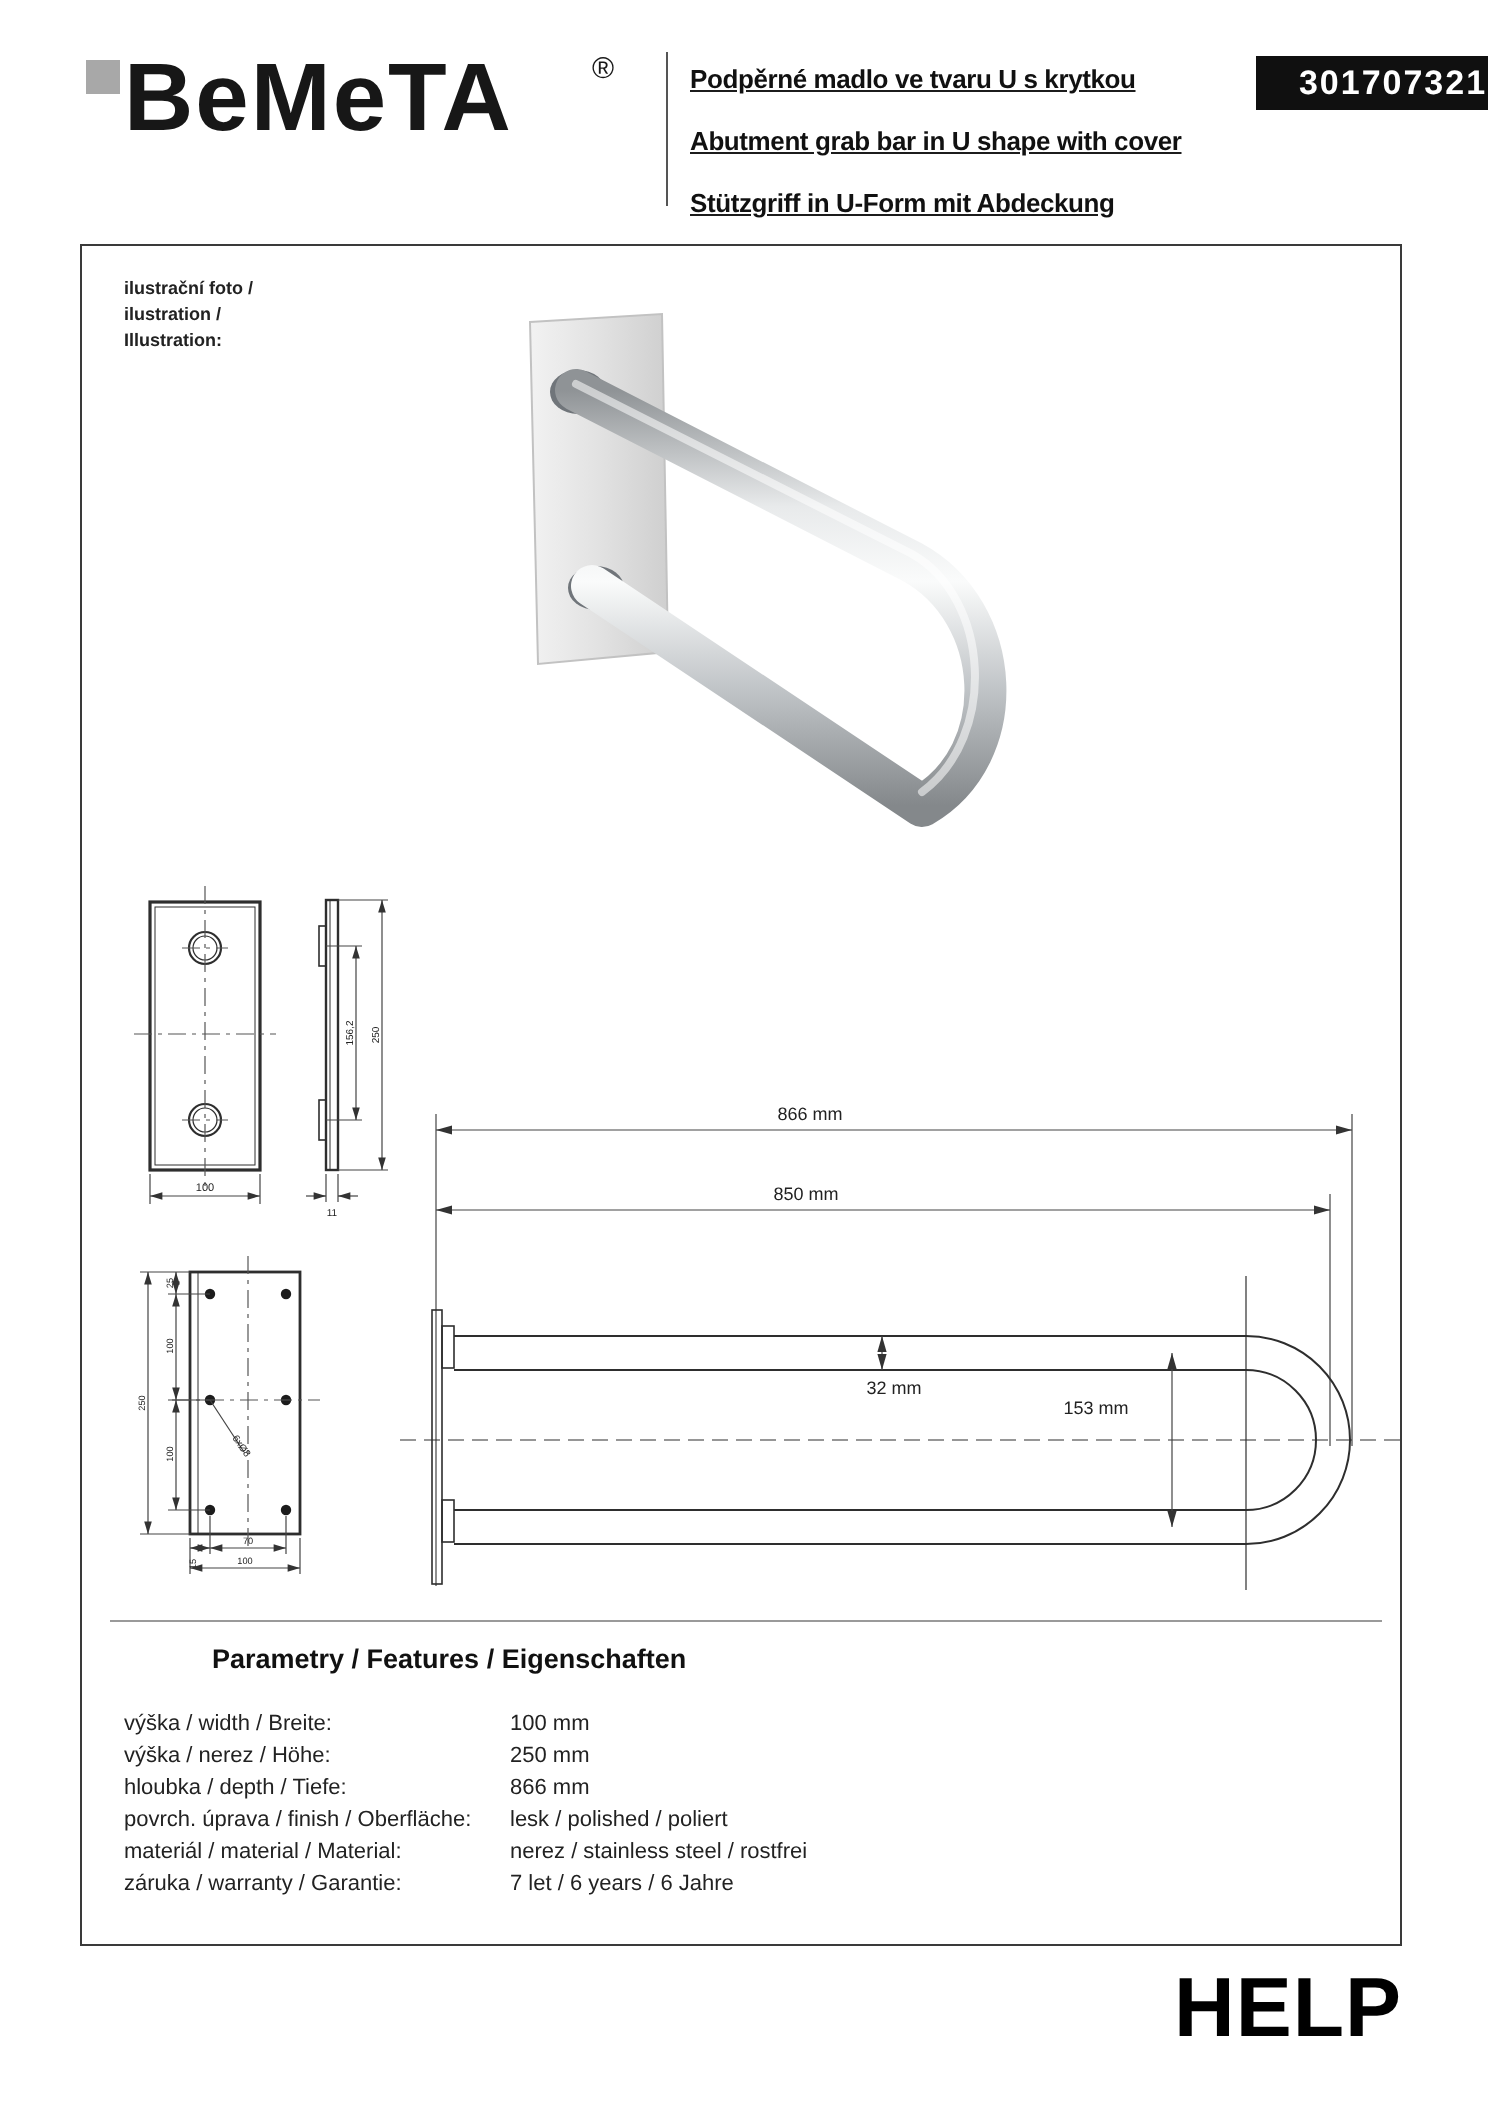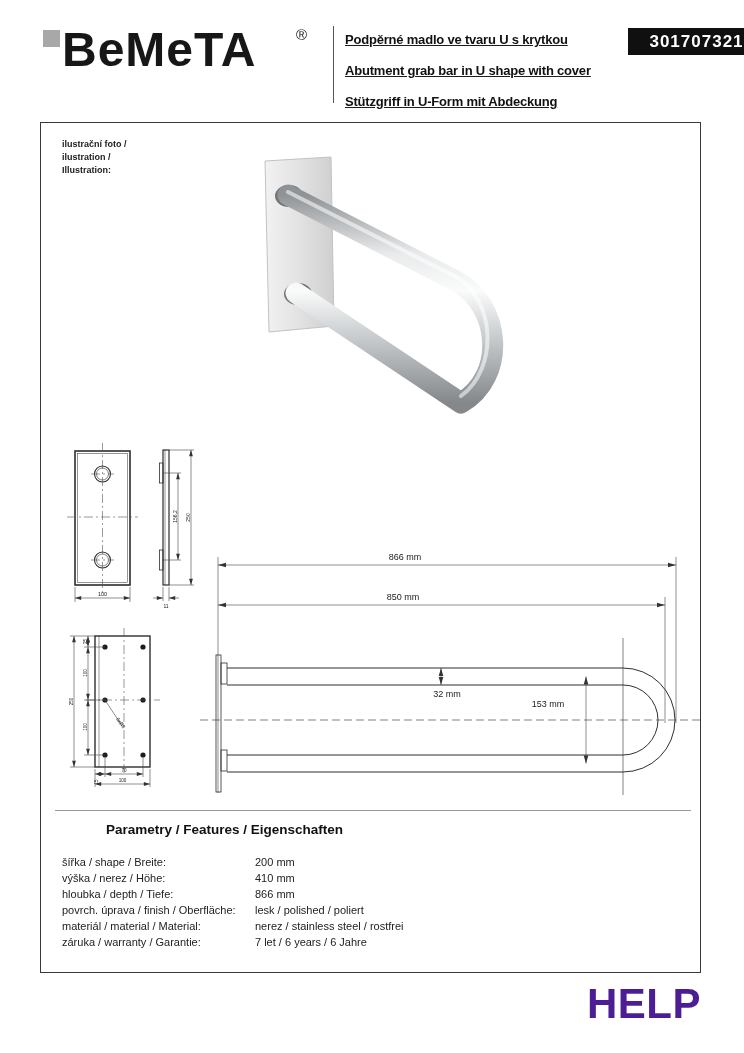--- a/index.html
+++ b/index.html
@@ -31,21 +31,21 @@
   .main-svg    { position:absolute; left:200px; top:535px; }
 
   .params-divider { position:absolute; left:55px; top:810px; width:636px; height:1px; background:#9a9a9a; }
   .params-heading { position:absolute; left:62px; top:822px; font-size:13.5px; font-weight:700; color:#111;margin-left:44px; }
   .params-table { position:absolute; left:62px; top:854px; width:560px; font-size:11px; color:#222; }
   .param-row { display:flex; height:16px; line-height:16px; }
   .param-label { width:193px; }
   .param-value { flex:1; }
 
   .help-label { position:absolute; right:43px; top:980px; font-size:42px; font-weight:800;
-                letter-spacing:0.5px; color:#4c1d95; }
+                letter-spacing:0.5px; color:#000000; }
 
   
   svg text { font-family:"Liberation Sans", sans-serif; fill:#222; }
   .ln  { stroke:#2e2e2e; fill:none; }
   .dim { stroke:#444; stroke-width:0.6; fill:none; }
   .cl  { stroke:#555; stroke-width:0.6; fill:none; stroke-dasharray:9 3 2 3; }
 </style>
 </head>
 <body>
 
@@ -229,26 +229,26 @@
     <text x="247" y="162" font-size="9" text-anchor="middle">32 mm</text>
 
     <line x1="386" y1="141.5" x2="386" y2="228.5" class="dim" marker-start="url(#cS)" marker-end="url(#cE)"></line>
     <text x="348" y="172" font-size="9" text-anchor="middle">153 mm</text>
   </svg>
 
   <div class="params-divider"></div>
   <div class="params-heading">Parametry / Features / Eigenschaften</div>
   <div class="params-table">
     <div class="param-row">
-      <div class="param-label">šířka / shape / Breite:</div>
-      <div class="param-value">200 mm</div>
+      <div class="param-label">výška / width / Breite:</div>
+      <div class="param-value">100 mm</div>
     </div>
     <div class="param-row">
       <div class="param-label">výška / nerez / Höhe:</div>
-      <div class="param-value">410 mm</div>
+      <div class="param-value">250 mm</div>
     </div>
     <div class="param-row">
       <div class="param-label">hloubka / depth / Tiefe:</div>
       <div class="param-value">866 mm</div>
     </div>
     <div class="param-row">
       <div class="param-label">povrch. úprava / finish / Oberfläche:</div>
       <div class="param-value">lesk / polished / poliert</div>
     </div>
     <div class="param-row">

